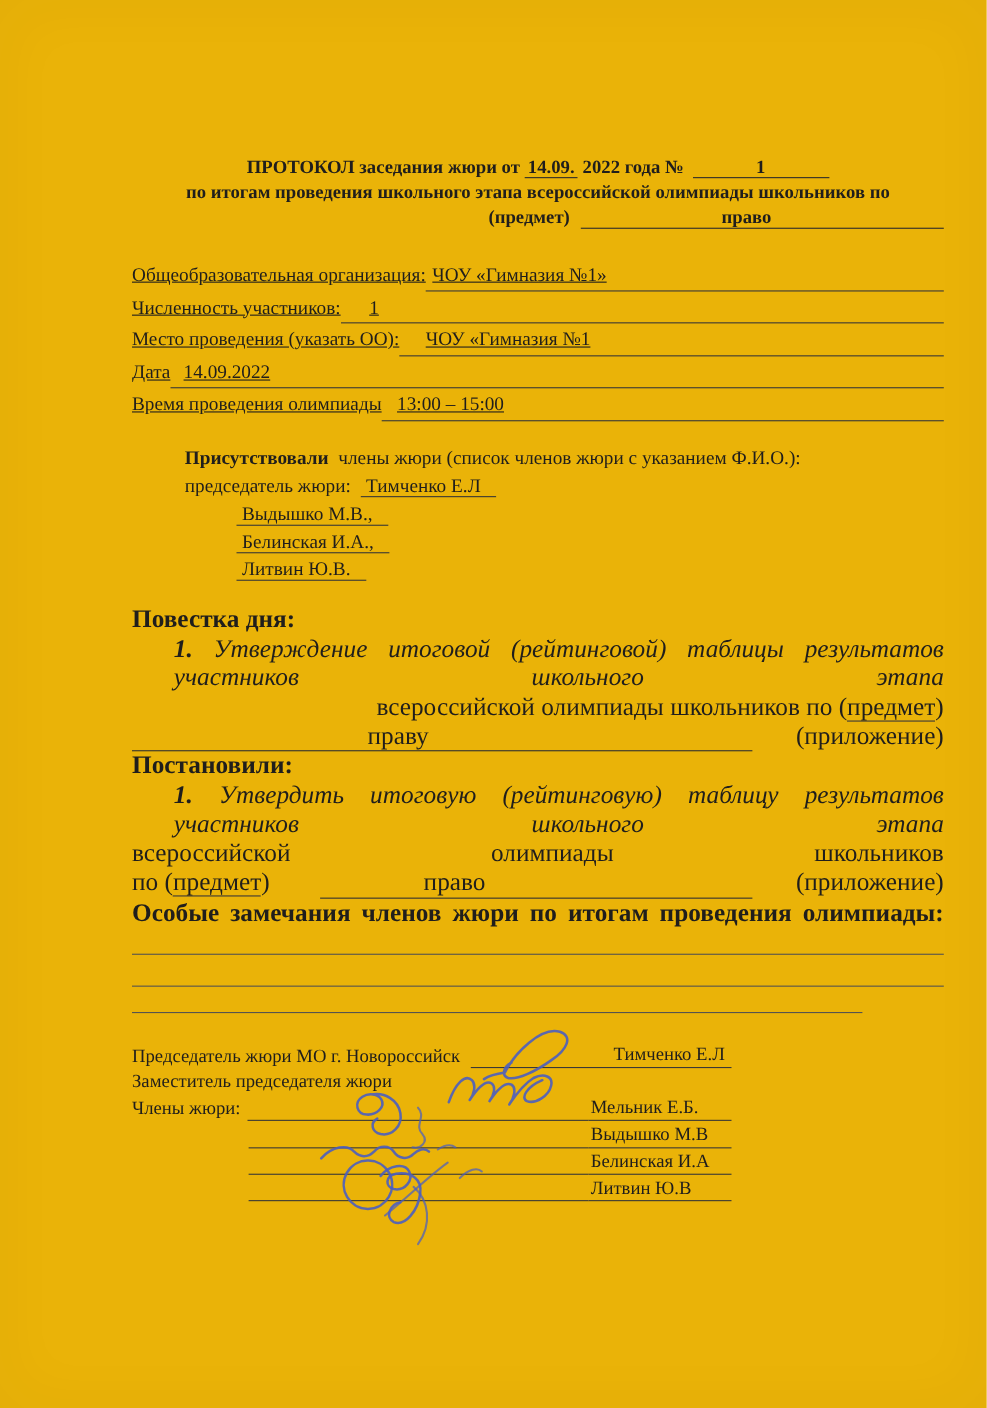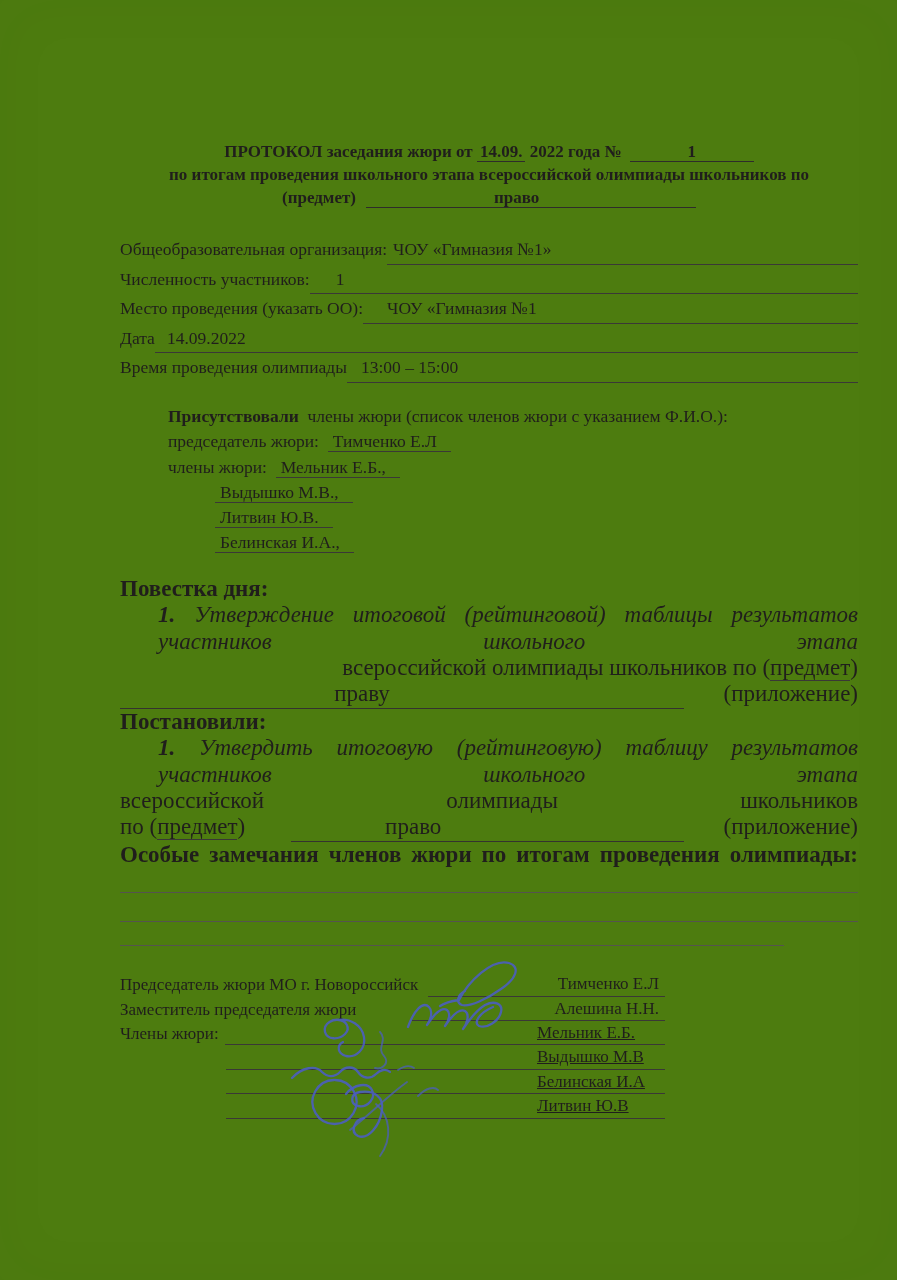--- a/index.html
+++ b/index.html
@@ -5,43 +5,43 @@
   html,body { margin:0; padding:0; }
   body {
     width:897px; height:1280px;
     background:#ffffff;
     font-family:"Liberation Serif","DejaVu Serif",serif;
     color:#201e1c;
     -webkit-font-smoothing:antialiased;
   }
   .page {
     position:relative; width:897px; height:1280px;
-    background:#4d7c0f; overflow:hidden;
+    background:#eab308; overflow:hidden;
     box-shadow: inset 0 0 60px rgba(60,60,55,0.04);
   }
   .content { position:absolute; left:120px; top:140px; width:738px; }
 
   
   .hdr { text-align:center; font-weight:bold; font-size:17px; line-height:23px; }
   .hdr-line1 { white-space:nowrap; }
   .u-date { border-bottom:1.6px solid #2e2c2a; padding:0 3px; }
   .num-seg {
     display:inline-block; width:124px; border-bottom:1.7px solid #2e2c2a;
     text-align:center; margin-left:8px; line-height:19px;
   }
-  .hdr-line3 { display:flex; justify-content:center; align-items:baseline; }
+  .hdr-line3 { display:flex; justify-content:flex-end; align-items:baseline; }
   .subj-seg {
     display:inline-block; width:330px; border-bottom:1.7px solid #2e2c2a;
     text-align:left; margin-left:10px; line-height:19px;
   }
   .subj-seg span { padding-left:128px; }
 
   
   .fields { margin-top:26px; font-size:17.5px; }
-  .frow { display:flex; line-height:28.6px; }
+  .frow { display:flex; line-height:28.6px;text-decoration:underline; }
   .frow .lab { white-space:nowrap; }
   .frow .fill { flex:1; border-bottom:1.5px solid #3a3836; white-space:nowrap; }
   .pl6 { padding-left:6px; } .pl26 { padding-left:26px; } .pl24 { padding-left:24px; }
   .pl12 { padding-left:12px; } .pl14 { padding-left:14px; }
 
   
   .present { margin-top:21px; font-size:17.5px; line-height:25.3px; }
   .p-row { white-space:nowrap;margin-left:48px; }
   .p-name { border-bottom:1.5px solid #3a3836; padding:0 14px 0 5px; }
   .p-indent { margin-left:95px; }
@@ -69,21 +69,21 @@
   .s-row { display:flex; align-items:flex-end; }
   .s-lab { white-space:nowrap; }
   .s-fillname {
     flex:1; border-bottom:1.5px solid #3a3836; text-align:right;
     padding-right:6px; margin-left:10px; white-space:nowrap;
   }
   .s-fillname.ml56 { margin-left:56px; }
   .s-blank { flex:1; border-bottom:1.5px solid #3a3836; margin-left:6px; }
   .s-name {
     width:128px; border-bottom:1.5px solid #3a3836;
-    margin-left:0; padding-left:2px; white-space:nowrap;text-decoration:underline;
+    margin-left:0; padding-left:2px; white-space:nowrap;
   }
   .s-ind { width:100px; }
 
   .ink-overlay { position:absolute; left:160px; top:-28px; pointer-events:none; }
   .ink path { fill:none; stroke-width:2.3; stroke-linecap:round; stroke-linejoin:round; opacity:.9; }
   .ink path.lt { stroke-width:1.9; opacity:.72; }
 </style>
 </head>
 <body>
 
@@ -128,27 +128,23 @@
 
     <div class="present">
       <div class="p-row">
         <span class="bold">Присутствовали</span>&nbsp;
         <span>члены жюри (список членов жюри с указанием Ф.И.О.):</span>
       </div>
       <div class="p-row">
         <span>председатель жюри:</span>&nbsp;
         <span class="p-name">Тимченко Е.Л</span>
       </div>
-      <div class="p-row">
-        <span>члены жюри:</span>&nbsp;
-        <span class="p-name">Мельник Е.Б.,</span>
-      </div>
       <div class="p-row p-indent"><span class="p-name">Выдышко М.В.,</span></div>
+      <div class="p-row p-indent"><span class="p-name">Белинская И.А.,</span></div>
       <div class="p-row p-indent"><span class="p-name">Литвин Ю.В.</span></div>
-      <div class="p-row p-indent"><span class="p-name">Белинская И.А.,</span></div>
     </div>
 
     <div class="agenda">
       <div class="sec-title">Повестка дня:</div>
       <div class="j-line">
         <span class="bold">1.</span>
         <span>Утверждение итоговой (рейтинговой) таблицы результатов участников школьного этапа</span>
       </div>
       <div class="plain-line"><span>всероссийской олимпиады школьников по (</span><span class="u-word">предмет</span><span>)</span></div>
       <div class="fill-line">
@@ -176,21 +172,20 @@
       <div class="blank-line bl3"></div>
     </div>
 
     <div class="sigs">
       <div class="s-row">
         <span class="s-lab">Председатель жюри МО г. Новороссийск</span>
         <span class="s-fillname"><span>Тимченко Е.Л</span></span>
       </div>
       <div class="s-row">
         <span class="s-lab">Заместитель председателя жюри</span>
-        <span class="s-fillname ml56"><span>Алешина Н.Н.</span></span>
       </div>
       <div class="s-row">
         <span class="s-lab">Члены жюри:</span>
         <span class="s-blank"></span>
         <span class="s-name">Мельник Е.Б.</span>
       </div>
       <div class="s-row">
         <span class="s-ind"></span>
         <span class="s-blank"></span>
         <span class="s-name">Выдышко М.В</span>

